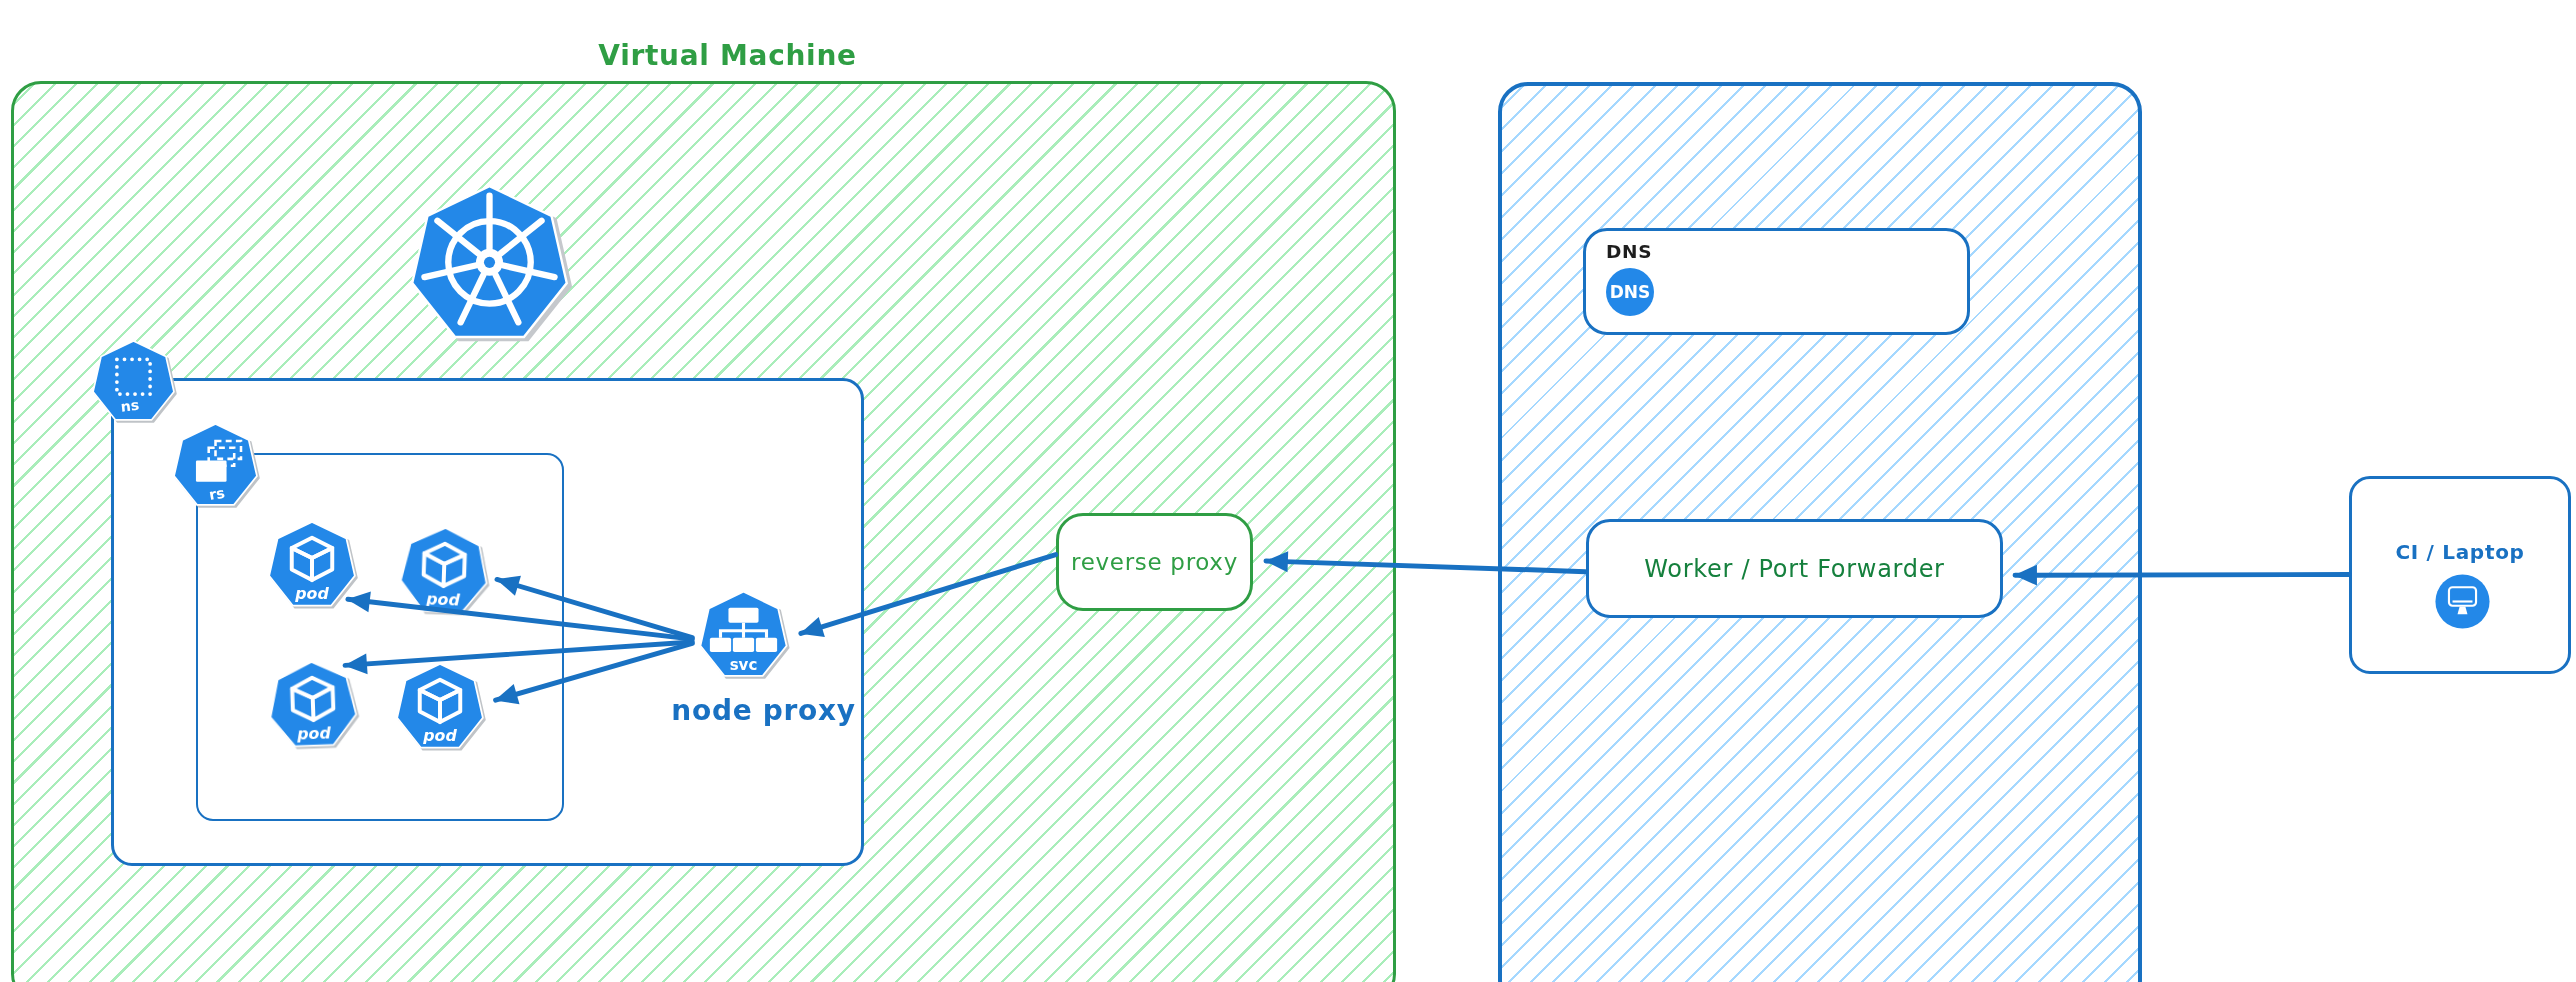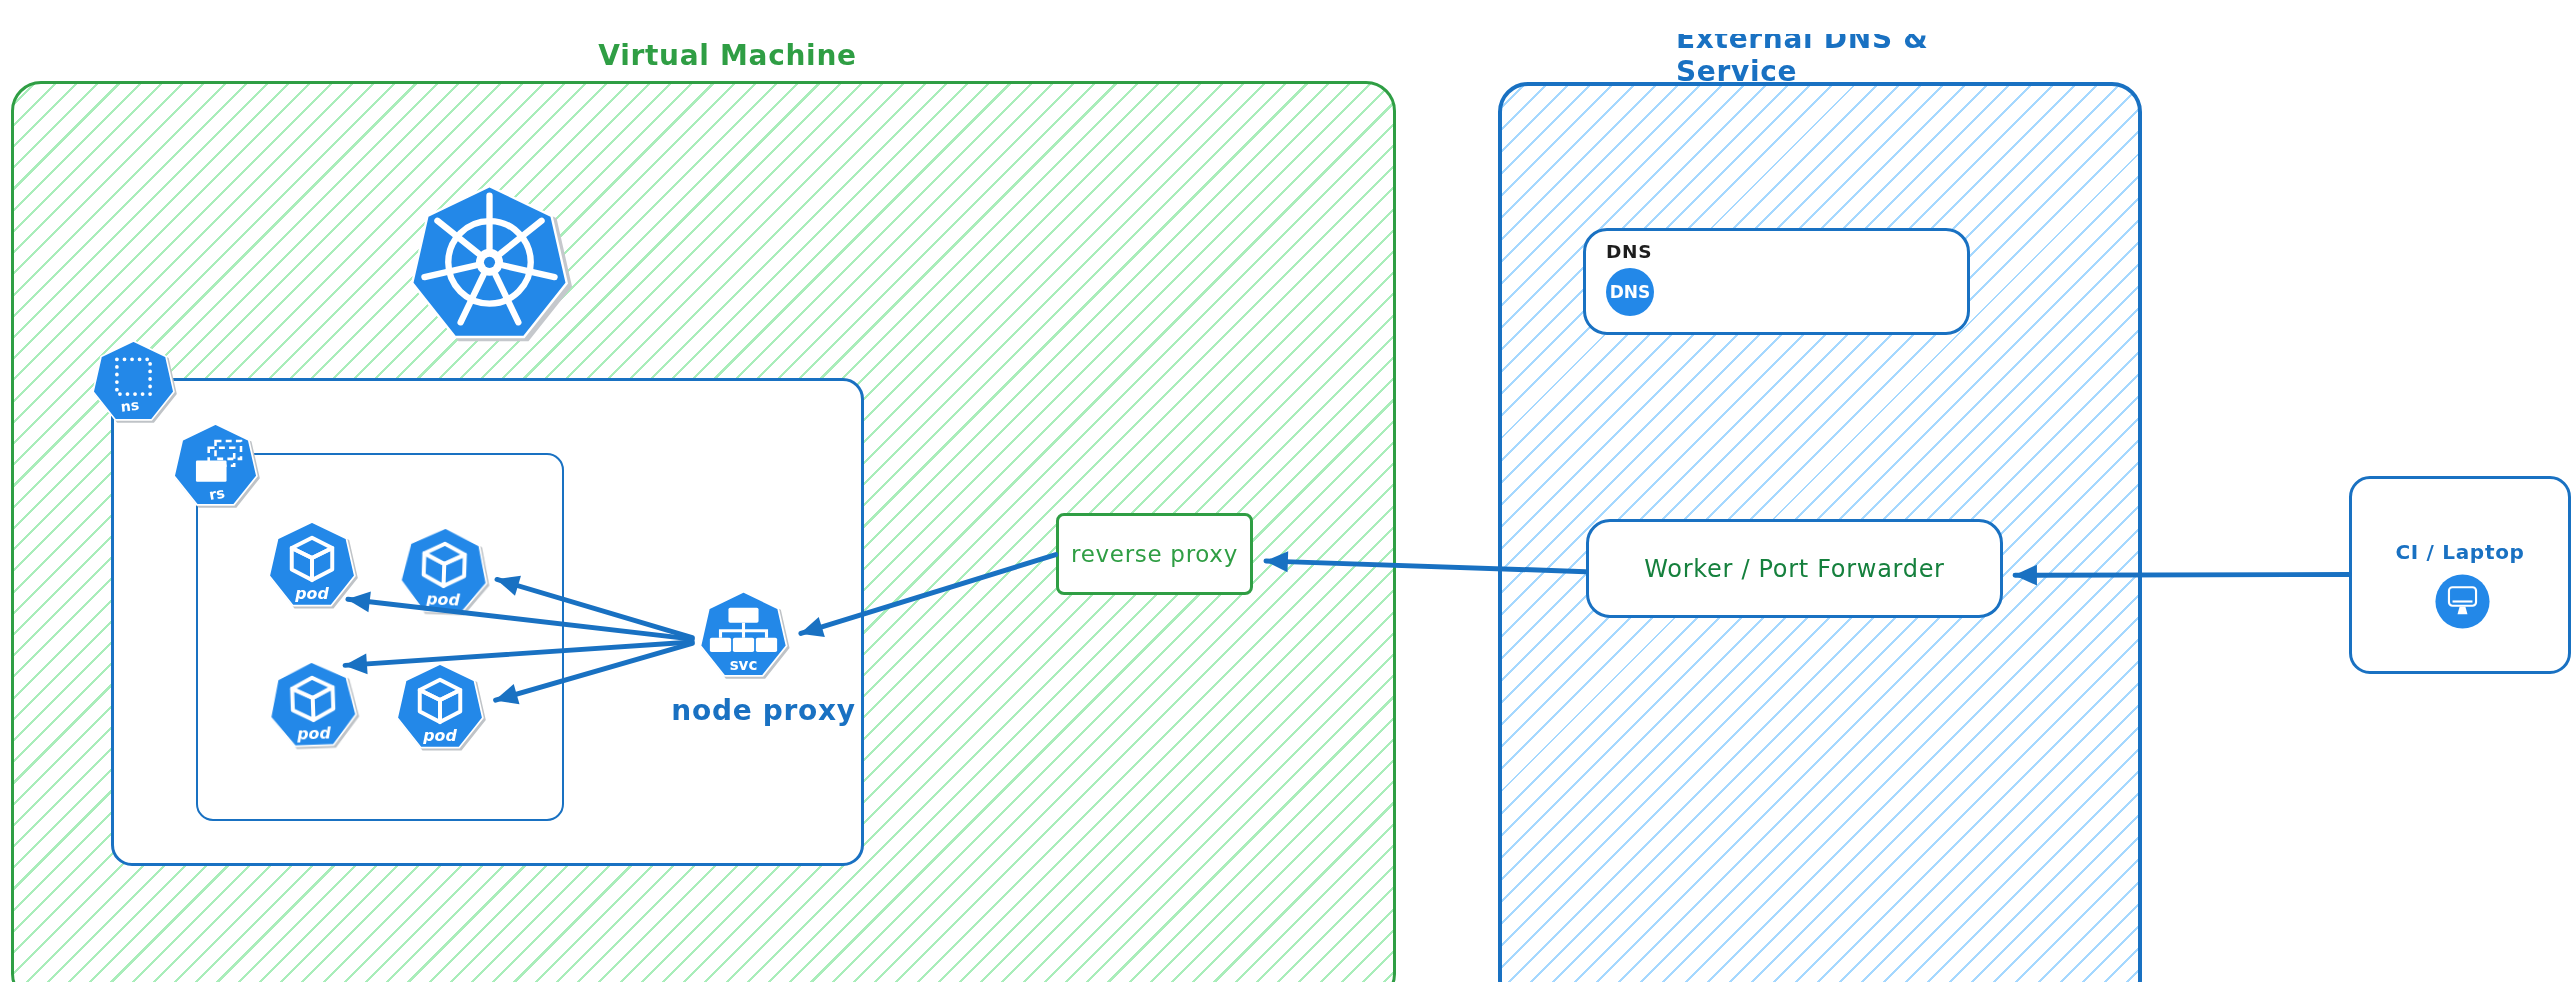--- a/index.html
+++ b/index.html
@@ -15,21 +15,21 @@
   .group-title{position:absolute;top:1.4px;height:40px;display:flex;align-items:center;justify-content:center;
           font-size:28px;font-weight:bold;}
   .vm-title{left:582px;width:291px;color:#2f9e44;}
   .ext-title{left:1676px;width:341px;color:#1971c2;}
   
   .white-box{position:absolute;box-sizing:border-box;background:#ffffff;}
   .ns-box{left:111px;top:344px;width:753px;height:488px;border:3.6px solid #1971c2;border-radius:21px;}
   .rs-box{left:196px;top:419px;width:368px;height:368px;border:2.8px solid #1971c2;border-radius:17px;}
   .label-box{position:absolute;box-sizing:border-box;background:#ffffff;display:flex;
           align-items:center;justify-content:center;}
-  .rp-box{left:1056px;top:479px;width:197px;height:82px;border:3.6px solid #2f9e44;border-radius:8px;
+  .rp-box{left:1056px;top:479px;width:197px;height:98px;border:3.6px solid #2f9e44;border-radius:27px;
           color:#2f9e44;font-size:23px;}
   .worker-box{left:1586px;top:485px;width:417px;height:99px;border:3.6px solid #1971c2;border-radius:24px;
           color:#15803d;font-size:24px;}
   .dns-card{left:1583px;top:194px;width:387px;height:107px;border:3.6px solid #1971c2;border-radius:24px;}
   .ci-card{left:2349px;top:442px;width:222px;height:198px;border:3.6px solid #1971c2;border-radius:21px;padding-left:12px;}
   .dns-tag{position:absolute;left:20px;top:10px;color:#1e1e1e;font-size:18.5px;font-weight:bold;}
   .dns-badge{position:absolute;left:20px;top:37px;width:48px;height:48px;border-radius:50%;
           background:#2388e8;display:flex;align-items:center;justify-content:center;
           color:#ffffff;font-size:17px;font-weight:bold;letter-spacing:0;}
   .cname-label{position:absolute;left:107px;top:0;width:298px;height:100%;display:flex;align-items:center;
@@ -55,21 +55,20 @@
 </style>
 </head>
 <body>
 
 <div id="canvas">
 
   <div class="group-box vm-box"></div>
   <div class="group-title vm-title hand">Virtual Machine</div>
 
   <div class="group-box ext-box"></div>
-  <div class="group-title ext-title hand">External DNS &amp; Service</div>
 
   <div class="white-box ns-box"></div>
 
   <div class="white-box rs-box"></div>
 
   <div class="hepta k8s-logo">
     <svg viewBox="0 0 100 104">
       <polygon points="50,2 89.1,20.8 98.7,63.1 71.7,97.1 28.3,97.1 1.3,63.1 10.9,20.8" fill="#2388e8" stroke="#ffffff" stroke-width="1.5"></polygon>
       <g stroke="#ffffff" stroke-width="4" stroke-linecap="round" fill="none">
         <circle cx="50" cy="50" r="26"></circle>

